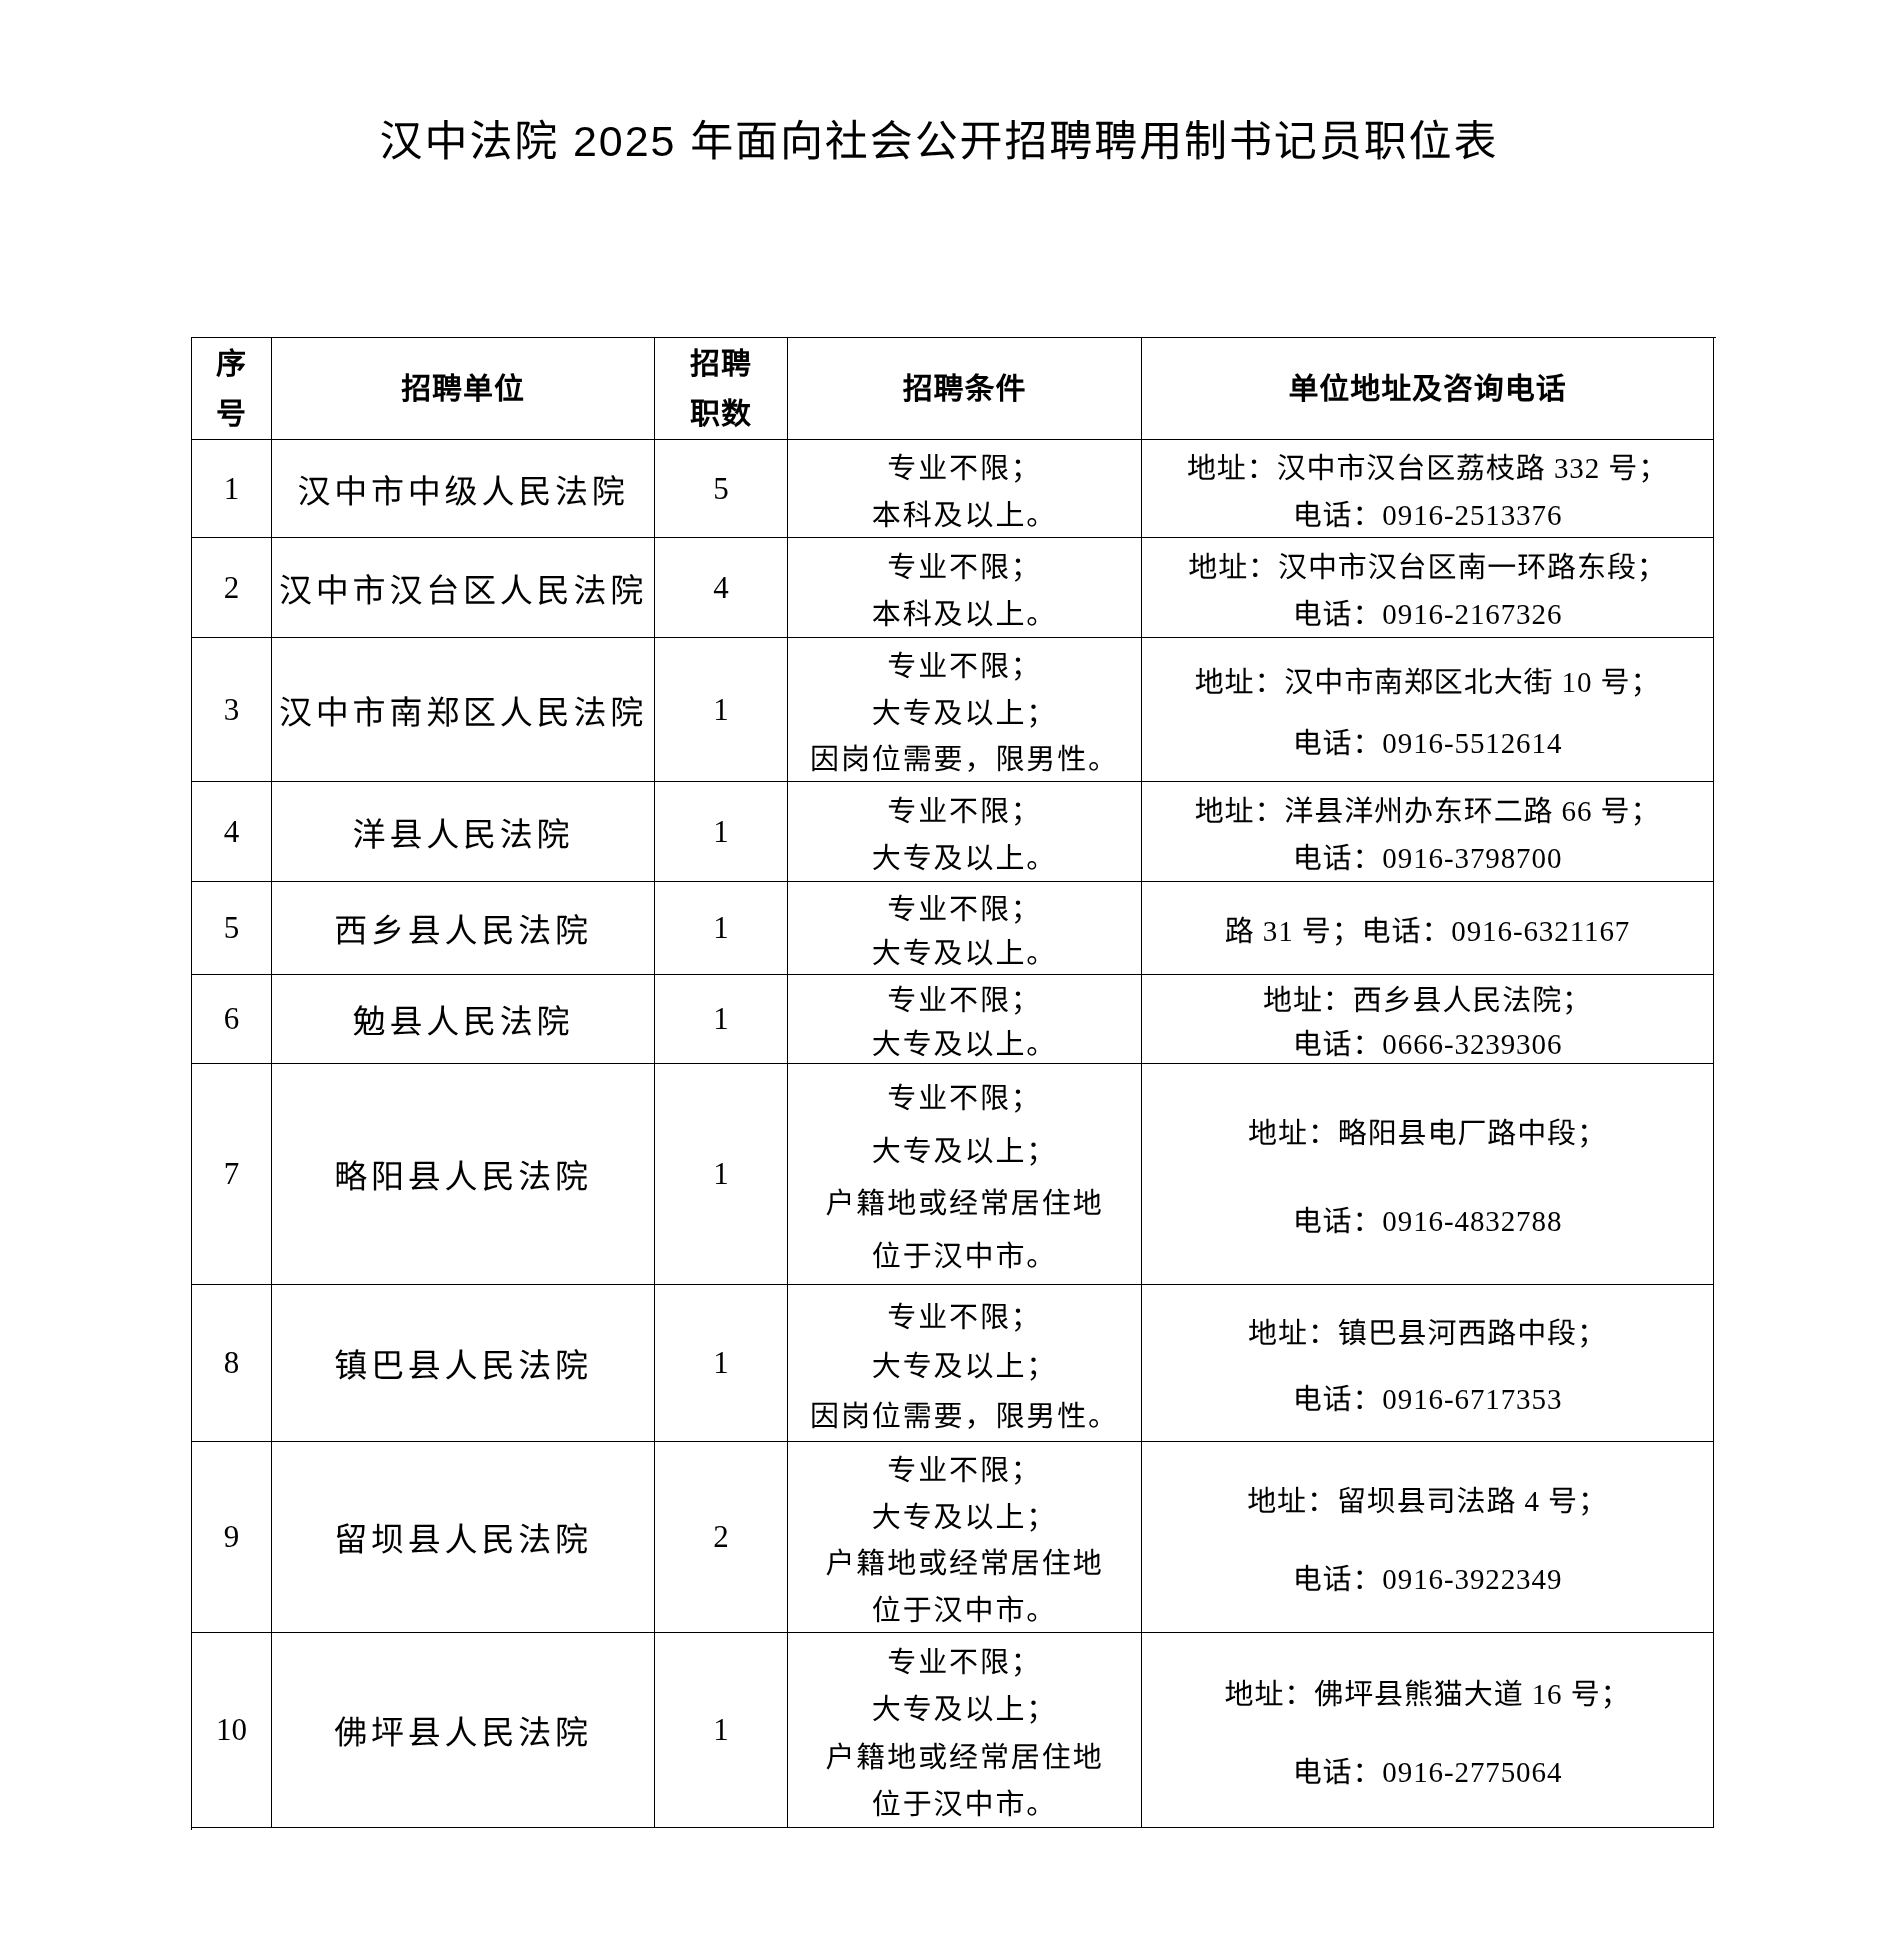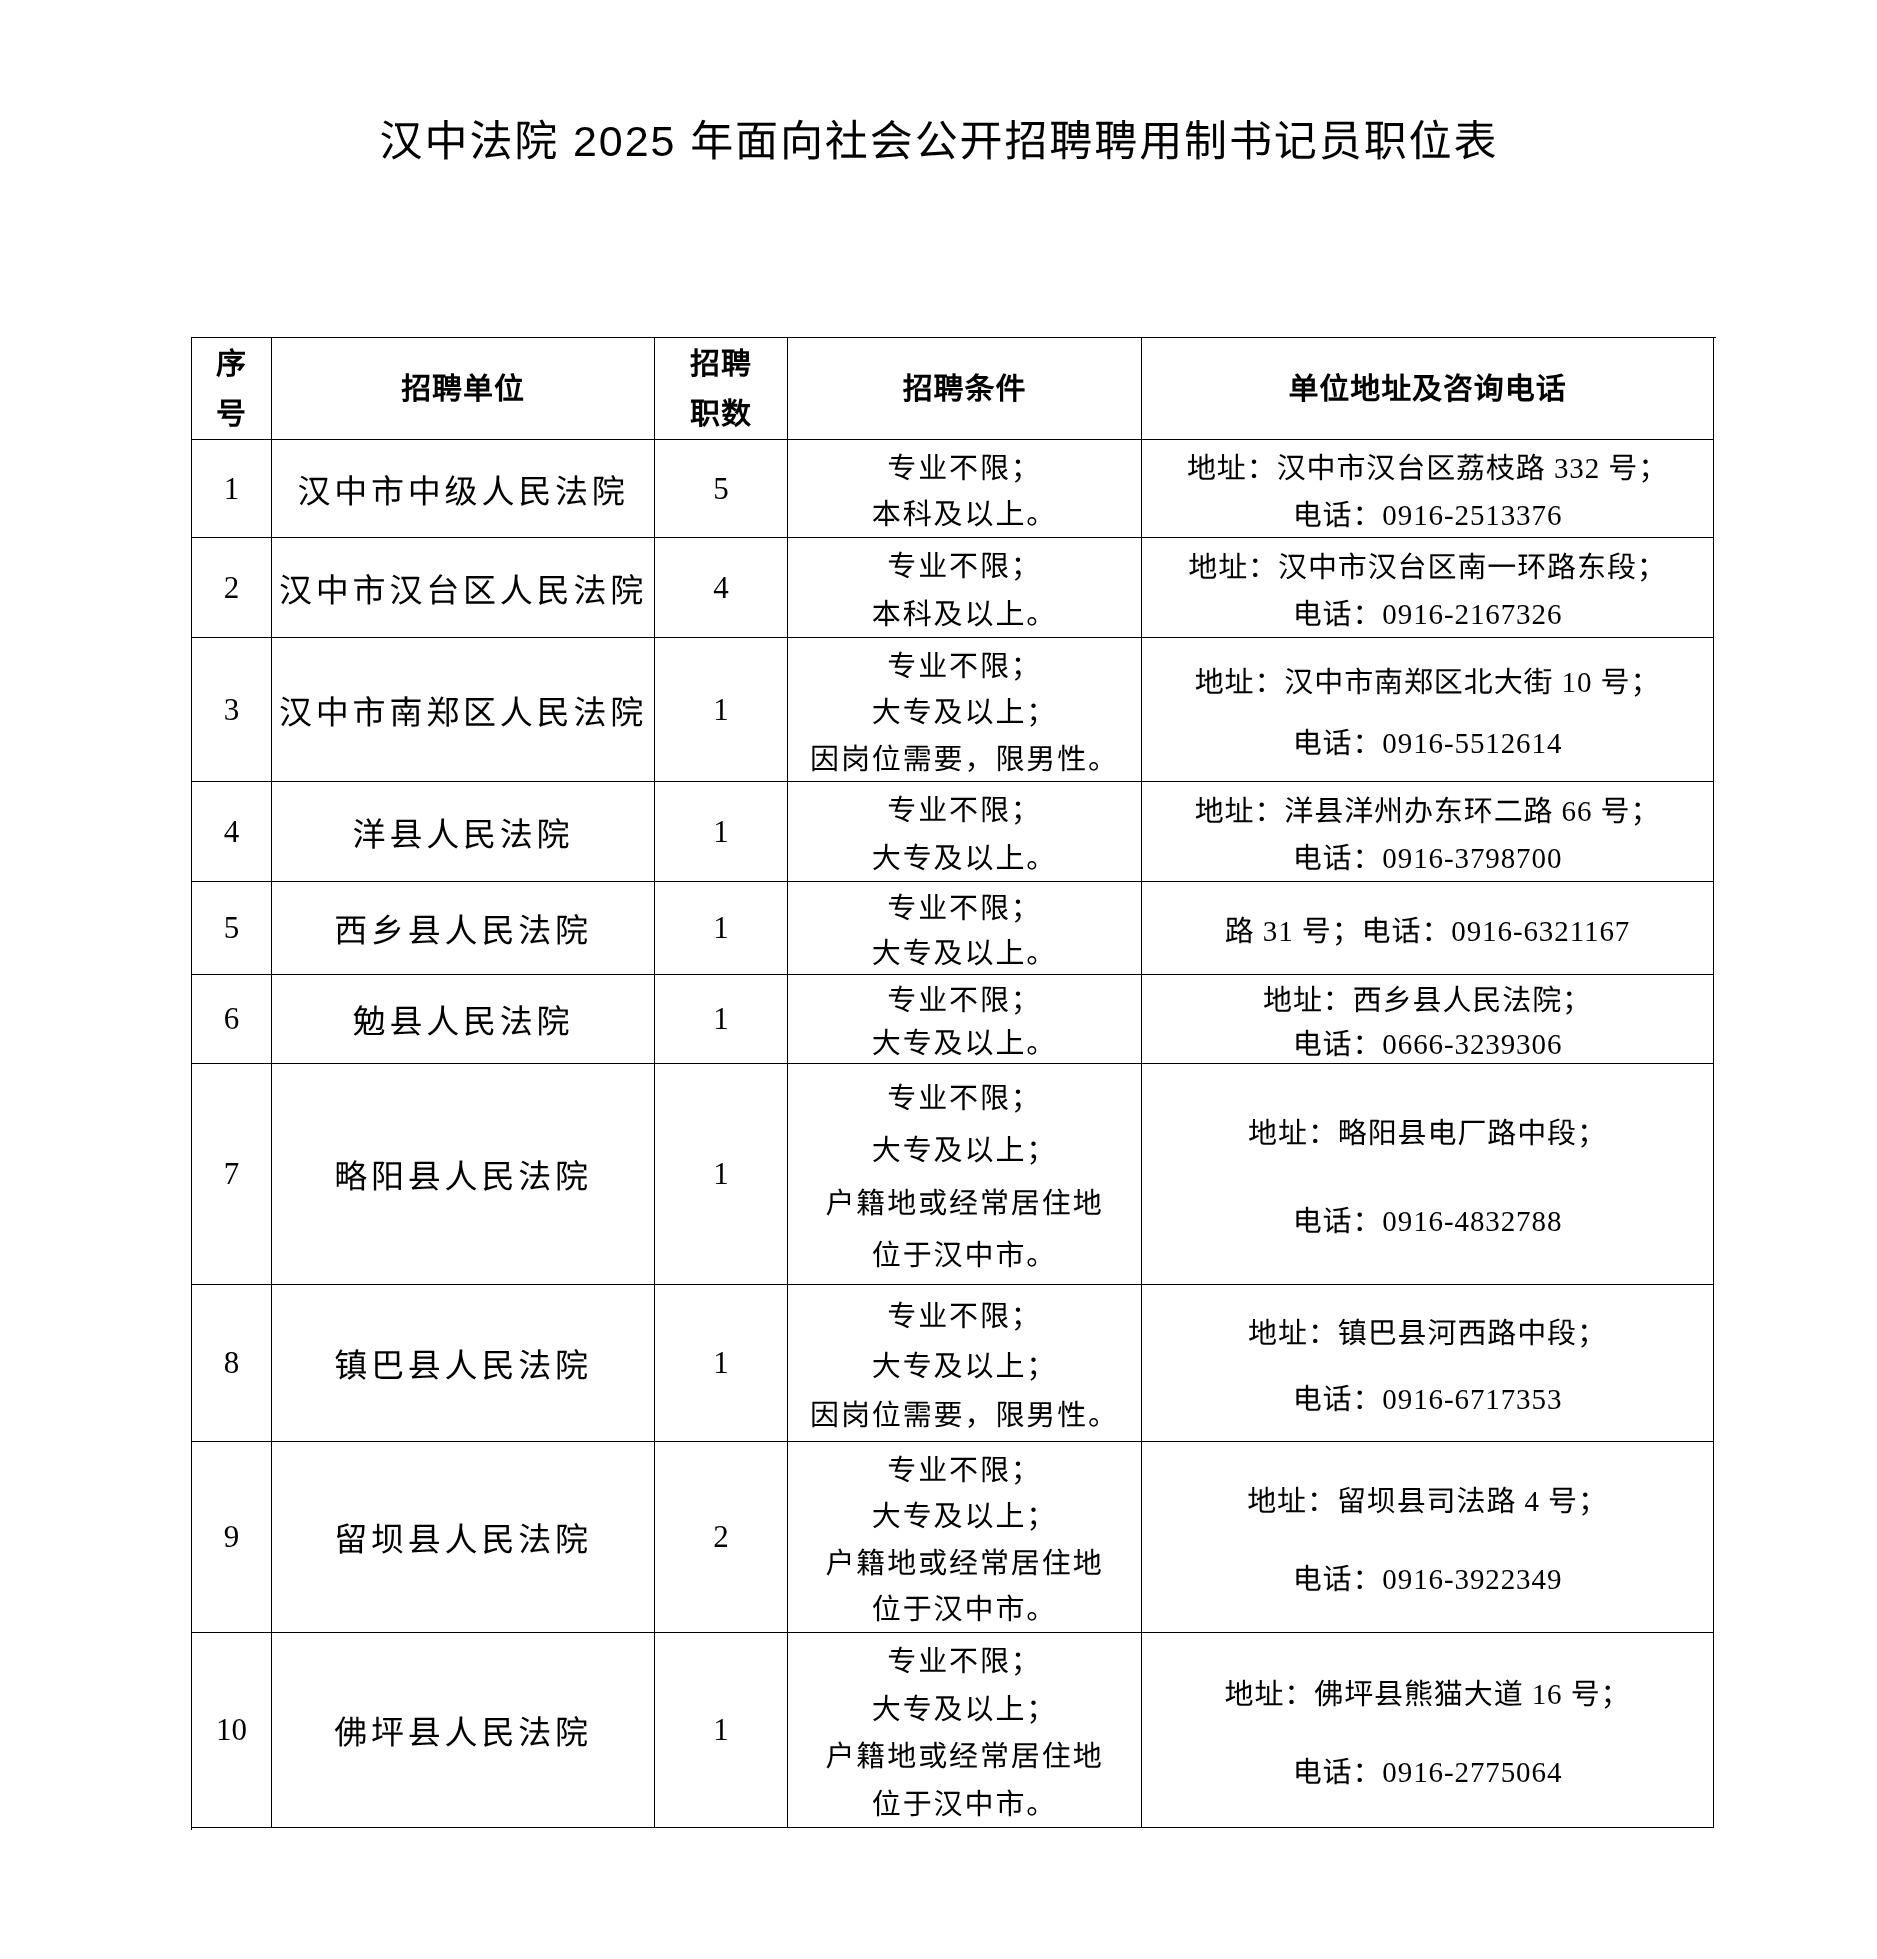--- a/index.html
+++ b/index.html
@@ -28,21 +28,21 @@
   .head{
     font-family:"Liberation Sans",sans-serif;font-weight:700;font-size:30px;
     line-height:1.65;letter-spacing:0.9px;
   }
   .force-two{display:inline-block;width:1.3em;word-break:break-all;}
   .force-two-wide{display:inline-block;width:2.5em;word-break:break-all;}
   .c-index{font-size:31px;}
   .c-unit{font-size:33px;letter-spacing:3.8px;}
   .c-count{font-size:31px;}
   .c-cond,.c-contact{justify-content:space-evenly;font-size:29px;}
-  .c-cond .line{letter-spacing:1.9px;white-space:nowrap;font-family:Liberation Mono, monospace;}
+  .c-cond .line{letter-spacing:1.9px;white-space:nowrap;}
   .c-contact .line{letter-spacing:0.9px;white-space:nowrap;}
 </style>
 </head>
 <body>
 
 <div class="page">
   <h1 class="title">汉中法院 2025 年面向社会公开招聘聘用制书记员职位表</h1>
 
   <div class="grid" id="grid">
     <div class="cell head">

